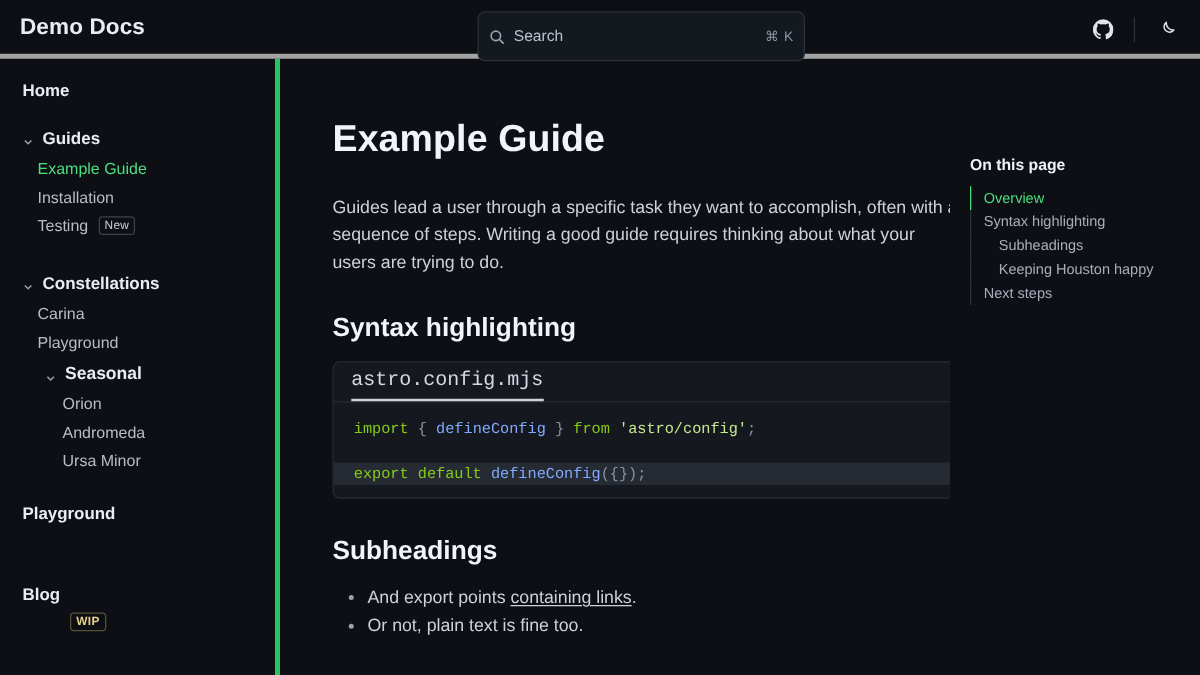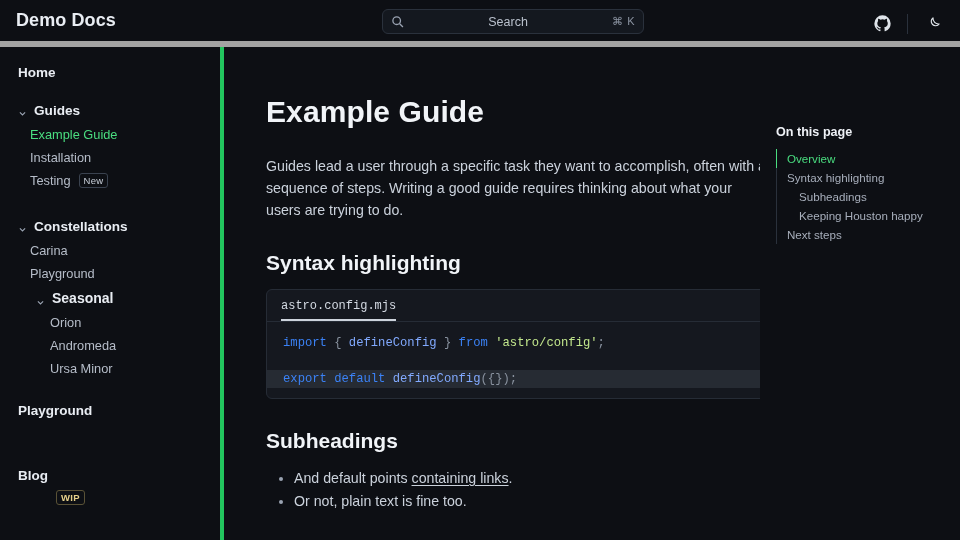--- a/index.html
+++ b/index.html
@@ -10,38 +10,37 @@
     font-family: "Liberation Sans", sans-serif;
     overflow: hidden;
   }
   a { color: inherit; text-decoration: none; }
 
   
   .header {
     height: 47px;
     display: flex;
     align-items: center;
-    border-bottom: 6px solid #a3a3a3;
+    border-bottom: 4px solid #a3a3a3;
     padding: 0 16px;
     position: relative;
     background: #0d0f14;
-    text-align: center;
   }
   .brand {
     font-size: 18px;
     font-weight: 600;
     color: #e9edf3;
     letter-spacing: .1px;
   }
   .search-wrap {
     position: absolute;
     left: 382px;
     top: 9px;
     width: 262px;
-    height: 25px;
+    height: 40px;
   }
   .search-box {
     width: 100%; height: 100%;
     background: #14181f;
     border: 1px solid #2a313c;
     border-radius: 6px;
     display: flex;
     align-items: center;
     padding: 0 8px;
     gap: 7px;
@@ -178,33 +177,33 @@
   }
   .code-tabs {
     height: 32px;
     display: flex;
     align-items: flex-end;
     padding-left: 14px;
     border-bottom: 1px solid #262c36;
   }
   .code-tab {
     font-family: "Liberation Mono", monospace;
-    font-size: 12px;
+    font-size: 16px;
     color: #d4dae3;
     padding-bottom: 6px;
     border-bottom: 2px solid #cdd3dc;
   }
   .code-body {
     font-family: "Liberation Mono", monospace;
     font-size: 12.2px;
     padding: 12px 0 10px;
   }
   .code-line { padding: 2px 16px; white-space: pre; }
   .code-line.highlight { background: #262b33; }
-  .tok-kw { color: #3b82f6; }
+  .tok-kw { color: #84cc16; }
   .tok-fn { color: #82aaff; }
   .tok-str { color: #c3e88d; }
   .tok-plain { color: #cfd6e0; }
   .tok-punc { color: #89929f; }
 
   ul.bullets { margin: 12px 0 0 28px; }
   ul.bullets li {
     font-size: 14.2px;
     line-height: 1.6;
     color: #cbd2dc;
@@ -358,21 +357,21 @@
         </div>
         <div class="code-body">
           <div class="code-line"><span class="tok-kw">import</span><span class="tok-plain"> </span><span class="tok-punc">{</span><span class="tok-fn"> defineConfig </span><span class="tok-punc">}</span><span class="tok-plain"> </span><span class="tok-kw">from</span><span class="tok-plain"> </span><span class="tok-str">'astro/config'</span><span class="tok-punc">;</span></div>
           <div class="code-line">&nbsp;</div>
           <div class="code-line highlight"><span class="tok-kw">export default</span><span class="tok-plain"> </span><span class="tok-fn">defineConfig</span><span class="tok-punc">({});</span></div>
         </div>
       </div>
 
       <h2>Subheadings</h2>
       <ul class="bullets">
-        <li><span>And default points </span><a class="inline-link">containing links</a><span>.</span></li>
+        <li><span>And export points </span><a class="inline-link">containing links</a><span>.</span></li>
         <li><span>Or not, plain text is fine too.</span></li>
       </ul>
 
     </div>
   </main>
 
   <aside class="toc">
     <div class="toc-title">On this page</div>
     <ul class="toc-list">
       <li class="active">Overview</li>

